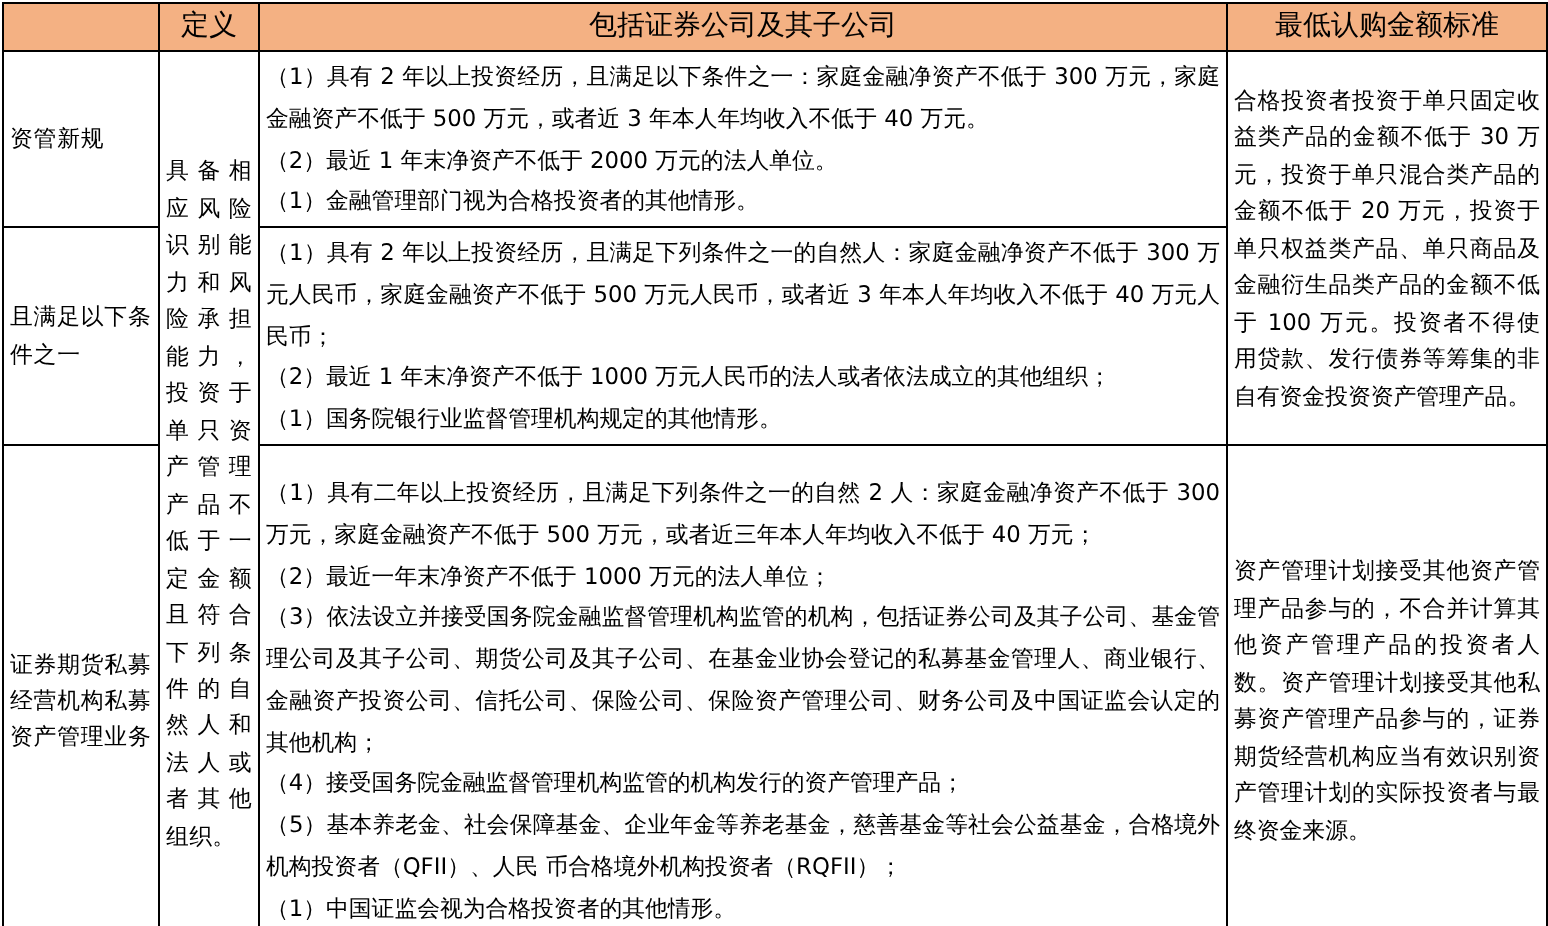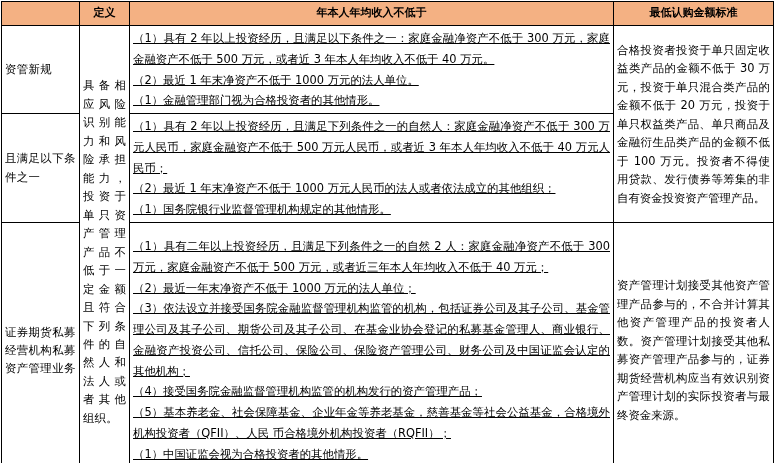--- a/index.html
+++ b/index.html
@@ -33,25 +33,25 @@
     padding: 2px 3px;
     font-weight: normal;
     font-size: 11.4px;
     line-height: 1.62;
     color: #000000;
     box-sizing: border-box;
   }
   
   tr.header-row td {
     background: #F4B183;
-    font-weight: bold;
+    font-weight: normal;
     text-align: center;
     height: 24px;
     padding: 1px 2px;
-    font-size: 11px;
+    font-size: 14px;
     line-height: 1.3;
   }
   td.hdr-blank { background: #F4B183; }
 
   
   .c1 { width: 78px; }
   .c2 { width: 50px; }
   .c3 { width: 484px; }
   .c4 { width: 160px; }
 
@@ -69,21 +69,20 @@
     line-height: 1.85;
     letter-spacing: 0.2px;
     font-size: 11.6px;
     padding: 3px 4px;
     vertical-align: top;
   }
   td.detail-cell {
     text-align: left;
     vertical-align: top;
     padding: 3px 5px 3px 5px;
-    text-decoration: underline;
   }
   td.amount-cell {
     text-align: justify;
     text-align-last: left;
     vertical-align: top;
     padding: 3px 5px;
     line-height: 1.82;
   }
   .detail-cell p,
   .amount-cell p,
@@ -109,30 +108,30 @@
     <colgroup>
       <col class="c1">
         <col class="c2">
         <col class="c3">
         <col class="c4">
     </colgroup>
     <tbody>
       <tr class="header-row">
         <td class="hdr-blank"></td>
         <td>定义</td>
-        <td>年本人年均收入不低于</td>
+        <td>包括证券公司及其子公司</td>
         <td>最低认购金额标准</td>
       </tr>
 
       <tr class="row-h1">
         <td class="cat-cell">资管新规</td>
         <td class="def-cell" rowspan="3">具备相应风险识别能力和风险承担能力，投资于单只资产管理产品不低于一定金额且符合下列条件的自然人和法人或者其他组织。</td>
         <td class="detail-cell">
           <p>（1）具有 2 年以上投资经历，且满足以下条件之一：家庭金融净资产不低于 300 万元，家庭金融资产不低于 500 万元，或者近 3 年本人年均收入不低于 40 万元。</p>
-          <p>（2）最近 1 年末净资产不低于 1000 万元的法人单位。</p>
+          <p>（2）最近 1 年末净资产不低于 2000 万元的法人单位。</p>
           <p>（1）金融管理部门视为合格投资者的其他情形。</p>
         </td>
         <td class="amount-cell" rowspan="2">合格投资者投资于单只固定收益类产品的金额不低于 30 万元，投资于单只混合类产品的金额不低于 20 万元，投资于单只权益类产品、单只商品及金融衍生品类产品的金额不低于 100 万元。投资者不得使用贷款、发行债券等筹集的非自有资金投资资产管理产品。</td>
       </tr>
 
       <tr class="row-h2">
         <td class="cat-cell">且满足以下条件之一</td>
         <td class="detail-cell">
           <p>（1）具有 2 年以上投资经历，且满足下列条件之一的自然人：家庭金融净资产不低于 300 万元人民币，家庭金融资产不低于 500 万元人民币，或者近 3 年本人年均收入不低于 40 万元人民币；</p>
           <p>（2）最近 1 年末净资产不低于 1000 万元人民币的法人或者依法成立的其他组织；</p>

